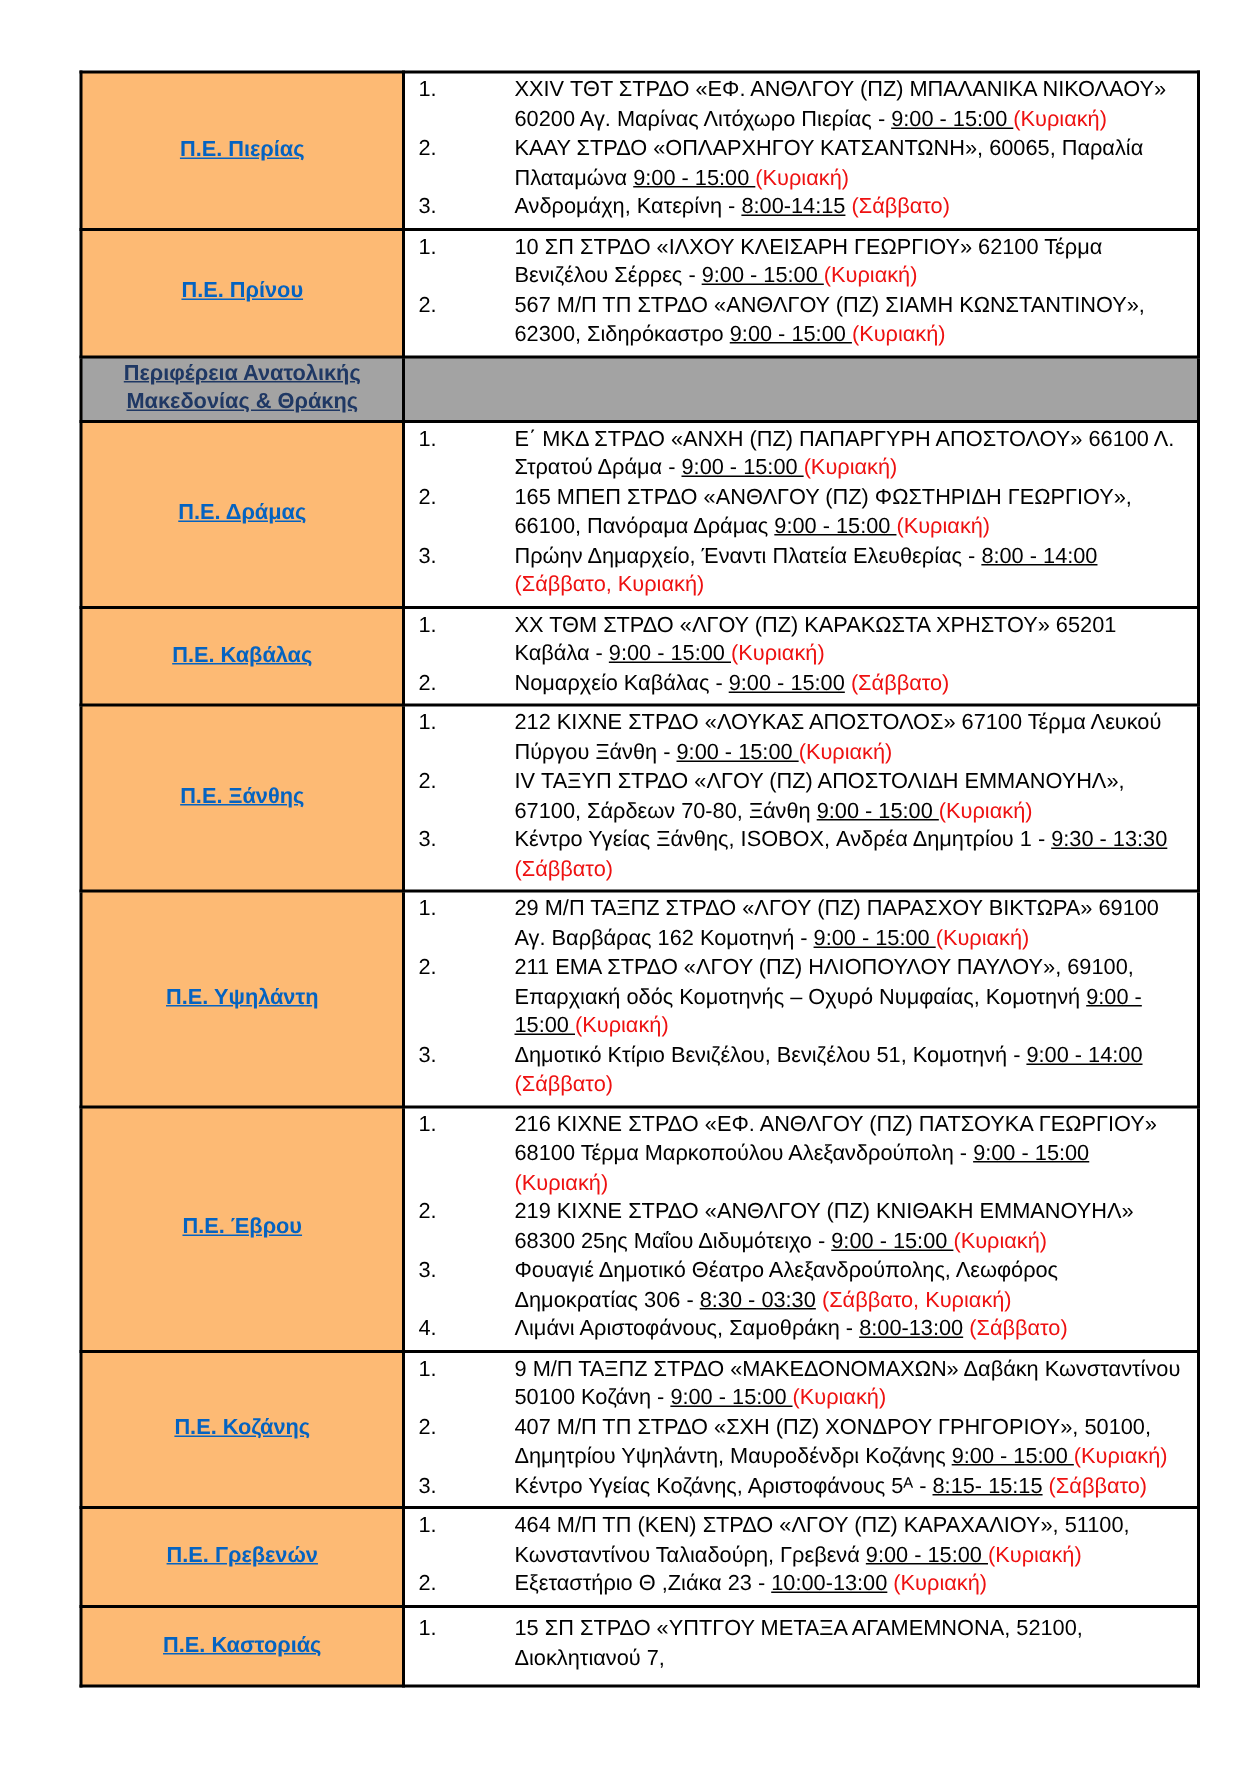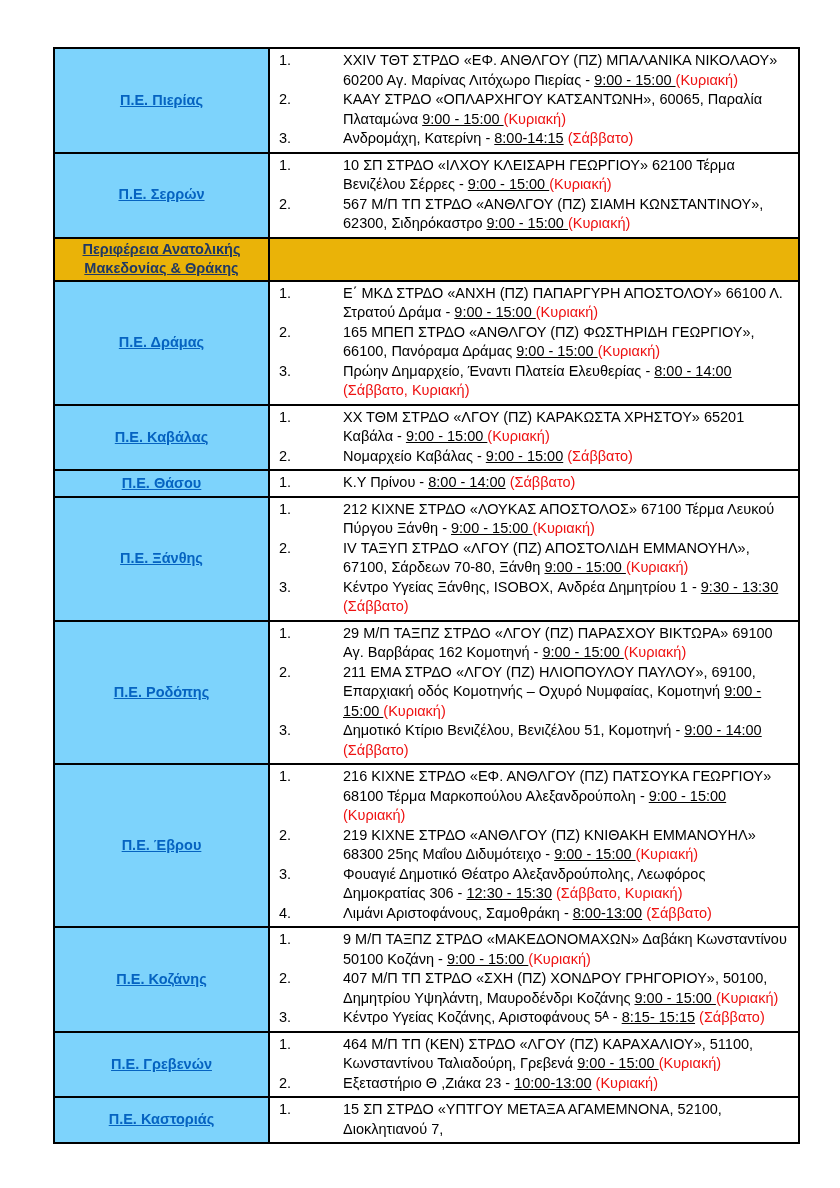--- a/index.html
+++ b/index.html
@@ -20,35 +20,35 @@
   }
   table.loc-table td {
     border: 2px solid #000000;
     font-size: 14.5px;
     line-height: 19.5px;
     vertical-align: middle;
     box-sizing: border-box;
   }
   td.region-cell {
     text-align: center;
-    padding: 2px 4px;
-    background: #7dd3fc;
+    padding: 16px 4px;
+    background: #fdba74;
   }
   td.items-cell {
     vertical-align: top;
     padding: 2px 8px 3px 0;
   }
   .region-link {
     color: #0563C1;
     font-weight: bold;
     text-decoration: underline;
     cursor: pointer;
   }
   tr.section-row td {
-    background: #eab308;
+    background: #a3a3a3;
   }
   tr.section-row td.region-cell {
     padding: 1px 6px;
   }
   .section-label {
     color: #1F3864;
     font-weight: bold;
     text-decoration: underline;
   }
   .item { display: flex; }
@@ -82,21 +82,21 @@
               <span class="item-num">2.</span>
               <span class="item-text"><span class="seg-text">ΚΑΑΥ ΣΤΡΔΟ «ΟΠΛΑΡΧΗΓΟΥ ΚΑΤΣΑΝΤΩΝΗ», 60065, Παραλία Πλαταμώνα </span><span class="seg-time">9:00 - 15:00 </span><span class="seg-day">(Κυριακή)</span></span>
             </div>
             <div class="item">
               <span class="item-num">3.</span>
               <span class="item-text"><span class="seg-text">Ανδρομάχη, Κατερίνη - </span><span class="seg-time">8:00-14:15</span><span class="seg-text"> </span><span class="seg-day">(Σάββατο)</span></span>
             </div>
           </td>
         </tr>
         <tr class="region-row">
-          <td class="region-cell"><span class="region-link">Π.Ε. Σερρών</span></td>
+          <td class="region-cell"><span class="region-link">Π.Ε. Πρίνου</span></td>
           <td class="items-cell">
             <div class="item">
               <span class="item-num">1.</span>
               <span class="item-text"><span class="seg-text">10 ΣΠ ΣΤΡΔΟ «ΙΛΧΟΥ ΚΛΕΙΣΑΡΗ ΓΕΩΡΓΙΟΥ» 62100 Τέρμα Βενιζέλου Σέρρες - </span><span class="seg-time">9:00 - 15:00 </span><span class="seg-day">(Κυριακή)</span></span>
             </div>
             <div class="item">
               <span class="item-num">2.</span>
               <span class="item-text"><span class="seg-text">567 Μ/Π ΤΠ ΣΤΡΔΟ «ΑΝΘΛΓΟΥ (ΠΖ) ΣΙΑΜΗ ΚΩΝΣΤΑΝΤΙΝΟΥ», 62300, Σιδηρόκαστρο </span><span class="seg-time">9:00 - 15:00 </span><span class="seg-day">(Κυριακή)</span></span>
             </div>
           </td>
@@ -129,47 +129,38 @@
               <span class="item-num">1.</span>
               <span class="item-text"><span class="seg-text">ΧΧ ΤΘΜ ΣΤΡΔΟ «ΛΓΟΥ (ΠΖ) ΚΑΡΑΚΩΣΤΑ ΧΡΗΣΤΟΥ» 65201 Καβάλα - </span><span class="seg-time">9:00 - 15:00 </span><span class="seg-day">(Κυριακή)</span></span>
             </div>
             <div class="item">
               <span class="item-num">2.</span>
               <span class="item-text"><span class="seg-text">Νομαρχείο Καβάλας - </span><span class="seg-time">9:00 - 15:00</span><span class="seg-text"> </span><span class="seg-day">(Σάββατο)</span></span>
             </div>
           </td>
         </tr>
         <tr class="region-row">
-          <td class="region-cell"><span class="region-link">Π.Ε. Θάσου</span></td>
-          <td class="items-cell">
-            <div class="item">
-              <span class="item-num">1.</span>
-              <span class="item-text"><span class="seg-text">Κ.Υ Πρίνου - </span><span class="seg-time">8:00 - 14:00</span><span class="seg-text"> </span><span class="seg-day">(Σάββατο)</span></span>
-            </div>
-          </td>
-        </tr>
-        <tr class="region-row">
           <td class="region-cell"><span class="region-link">Π.Ε. Ξάνθης</span></td>
           <td class="items-cell">
             <div class="item">
               <span class="item-num">1.</span>
               <span class="item-text"><span class="seg-text">212 ΚΙΧΝΕ ΣΤΡΔΟ «ΛΟΥΚΑΣ ΑΠΟΣΤΟΛΟΣ» 67100 Τέρμα Λευκού Πύργου Ξάνθη - </span><span class="seg-time">9:00 - 15:00 </span><span class="seg-day">(Κυριακή)</span></span>
             </div>
             <div class="item">
               <span class="item-num">2.</span>
               <span class="item-text"><span class="seg-text">IV ΤΑΞΥΠ ΣΤΡΔΟ «ΛΓΟΥ (ΠΖ) ΑΠΟΣΤΟΛΙΔΗ ΕΜΜΑΝΟΥΗΛ», 67100, Σάρδεων 70-80, Ξάνθη </span><span class="seg-time">9:00 - 15:00 </span><span class="seg-day">(Κυριακή)</span></span>
             </div>
             <div class="item">
               <span class="item-num">3.</span>
               <span class="item-text"><span class="seg-text">Κέντρο Υγείας Ξάνθης, ISOBOX, Ανδρέα Δημητρίου 1 - </span><span class="seg-time">9:30 - 13:30</span><span class="seg-text"> </span><span class="seg-day">(Σάββατο)</span></span>
             </div>
           </td>
         </tr>
         <tr class="region-row">
-          <td class="region-cell"><span class="region-link">Π.Ε. Ροδόπης</span></td>
+          <td class="region-cell"><span class="region-link">Π.Ε. Υψηλάντη</span></td>
           <td class="items-cell">
             <div class="item">
               <span class="item-num">1.</span>
               <span class="item-text"><span class="seg-text">29 Μ/Π ΤΑΞΠΖ ΣΤΡΔΟ «ΛΓΟΥ (ΠΖ) ΠΑΡΑΣΧΟΥ ΒΙΚΤΩΡΑ» 69100 Αγ. Βαρβάρας 162 Κομοτηνή - </span><span class="seg-time">9:00 - 15:00 </span><span class="seg-day">(Κυριακή)</span></span>
             </div>
             <div class="item">
               <span class="item-num">2.</span>
               <span class="item-text"><span class="seg-text">211 ΕΜΑ ΣΤΡΔΟ «ΛΓΟΥ (ΠΖ) ΗΛΙΟΠΟΥΛΟΥ ΠΑΥΛΟΥ», 69100, Επαρχιακή οδός Κομοτηνής – Οχυρό Νυμφαίας, Κομοτηνή </span><span class="seg-time">9:00 - 15:00 </span><span class="seg-day">(Κυριακή)</span></span>
             </div>
             <div class="item">
@@ -184,21 +175,21 @@
             <div class="item">
               <span class="item-num">1.</span>
               <span class="item-text"><span class="seg-text">216 ΚΙΧΝΕ ΣΤΡΔΟ «ΕΦ. ΑΝΘΛΓΟΥ (ΠΖ) ΠΑΤΣΟΥΚΑ ΓΕΩΡΓΙΟΥ» 68100 Τέρμα Μαρκοπούλου Αλεξανδρούπολη - </span><span class="seg-time">9:00 - 15:00 </span><span class="seg-day">(Κυριακή)</span></span>
             </div>
             <div class="item">
               <span class="item-num">2.</span>
               <span class="item-text"><span class="seg-text">219 ΚΙΧΝΕ ΣΤΡΔΟ «ΑΝΘΛΓΟΥ (ΠΖ) ΚΝΙΘΑΚΗ ΕΜΜΑΝΟΥΗΛ» 68300 25ης Μαΐου Διδυμότειχο - </span><span class="seg-time">9:00 - 15:00 </span><span class="seg-day">(Κυριακή)</span></span>
             </div>
             <div class="item">
               <span class="item-num">3.</span>
-              <span class="item-text"><span class="seg-text">Φουαγιέ Δημοτικό Θέατρο Αλεξανδρούπολης, Λεωφόρος Δημοκρατίας 306 - </span><span class="seg-time">12:30 - 15:30</span><span class="seg-text"> </span><span class="seg-day">(Σάββατο, Κυριακή)</span></span>
+              <span class="item-text"><span class="seg-text">Φουαγιέ Δημοτικό Θέατρο Αλεξανδρούπολης, Λεωφόρος Δημοκρατίας 306 - </span><span class="seg-time">8:30 - 03:30</span><span class="seg-text"> </span><span class="seg-day">(Σάββατο, Κυριακή)</span></span>
             </div>
             <div class="item">
               <span class="item-num">4.</span>
               <span class="item-text"><span class="seg-text">Λιμάνι Αριστοφάνους, Σαμοθράκη - </span><span class="seg-time">8:00-13:00</span><span class="seg-text"> </span><span class="seg-day">(Σάββατο)</span></span>
             </div>
           </td>
         </tr>
         <tr class="region-row">
           <td class="region-cell"><span class="region-link">Π.Ε. Κοζάνης</span></td>
           <td class="items-cell">

